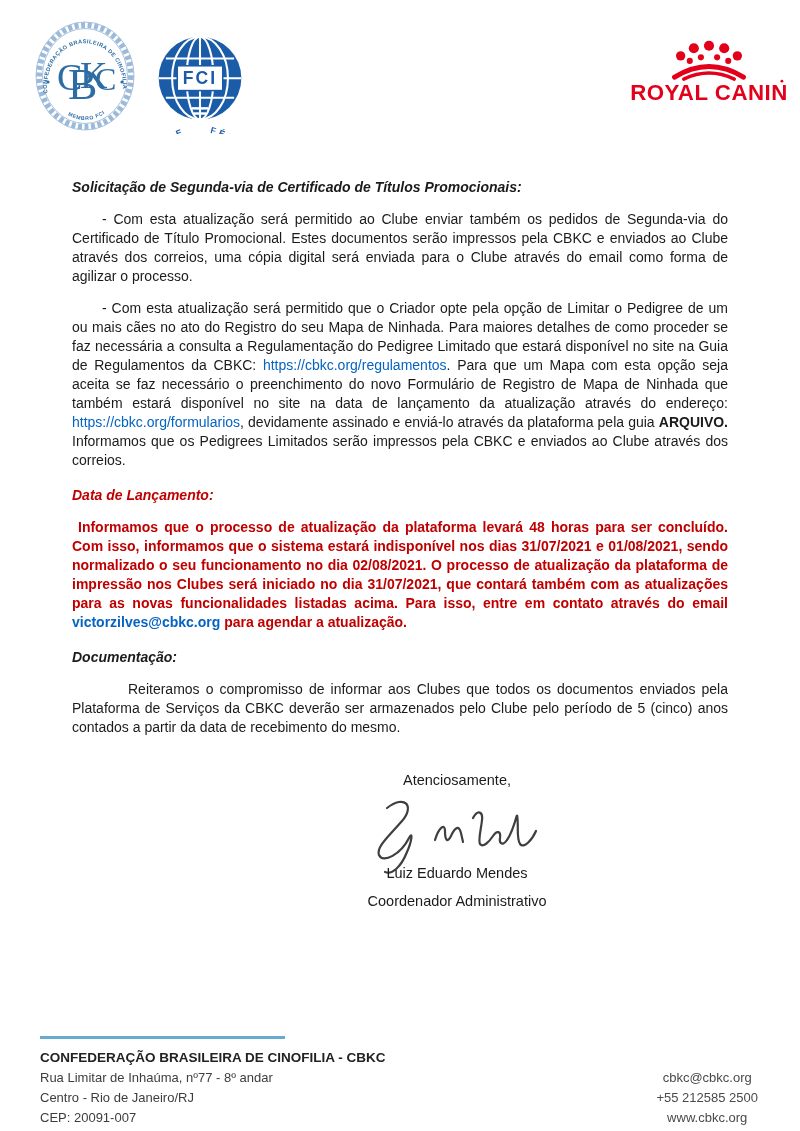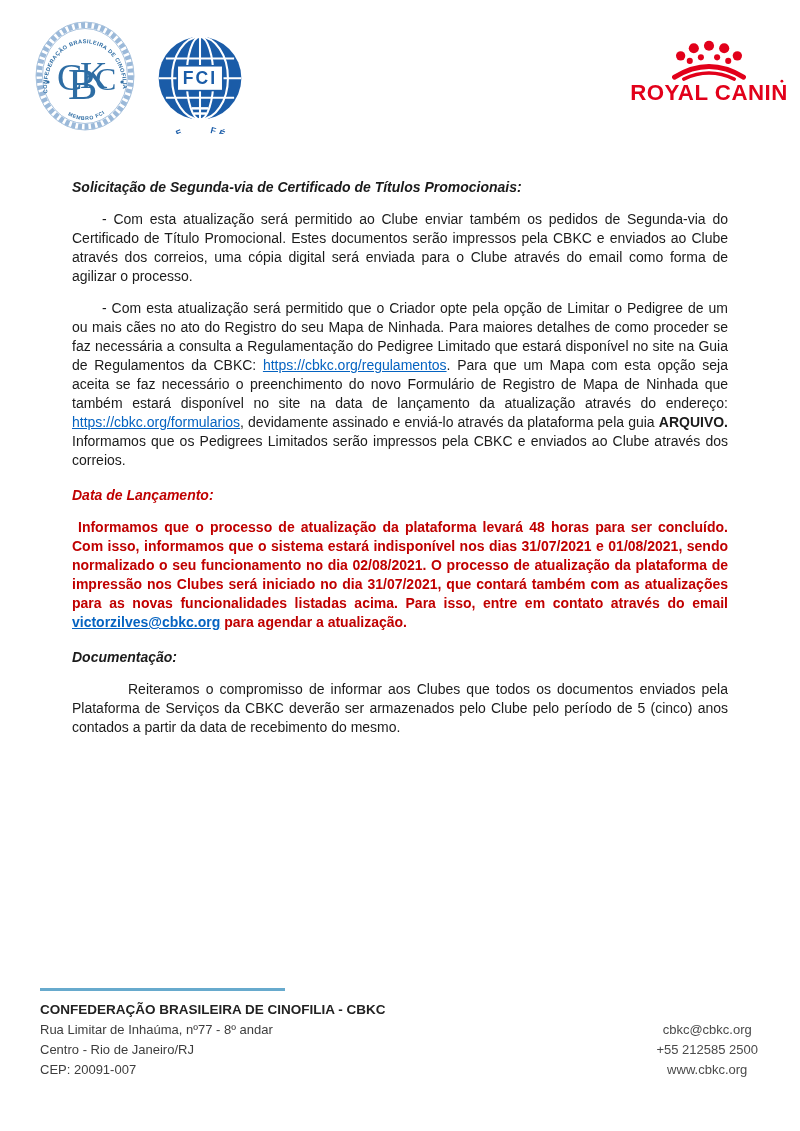--- a/index.html
+++ b/index.html
@@ -23,30 +23,30 @@
   .sec-heading {
     font-weight:bold; font-style:italic;
     margin:16px 0 13px 0;
   }
   .sec-heading.underlined { }
   .sec-heading.red { color:#c00000; }
   .para { text-align:justify; margin-bottom:13px; }
   .indent-dash { text-indent:30px; }
   .indent-tab  { text-indent:56px; }
   .red-para { color:#c00000; font-weight:bold; text-indent:6px; }
-  a.doc-link { color:#0563c1; text-decoration:underline; cursor:pointer; }
+  a.doc-link { color:#0563c1; cursor:pointer; }
   .bold-inline { font-weight:bold; }
   
   .sig-block { margin-top:34px; text-align:center; width:340px; margin-left:215px; }
   .sig-salutation { font-size:14.5px; }
   .sig-svg { display:block; margin:4px auto -16px auto; }
   .sig-name { font-size:14.5px; margin-top:0; }
   .sig-role { font-size:14.5px; margin-top:9px; }
   
-  .footer { position:absolute; left:0; top:988px; width:800px; padding:0 42px 0 40px; }
+  .footer { position:absolute; left:0; top:1036px; width:800px; padding:0 42px 0 40px; }
   .footer-rule { width:245px; height:3px; background:#67aacd; margin-bottom:9px; }
   .footer-cols { display:flex; justify-content:space-between; }
   .footer-left { color:#3d3d3d; font-size:13px; line-height:20px; }
   .footer-org { color:#222; font-size:13.5px; font-weight:bold; line-height:20px; }
   .footer-right { color:#4a4a4a; font-size:13px; line-height:20px; text-align:center; margin-top:20px; }
 </style>
 </head>
 <body>
 
 <div class="page">
@@ -122,20 +122,32 @@
     <p class="para indent-dash">- Com esta atualização será permitido ao Clube enviar também os pedidos de Segunda-via do Certificado de Título Promocional. Estes documentos serão impressos pela CBKC e enviados ao Clube através dos correios, uma cópia digital será enviada para o Clube através do email como forma de agilizar o processo.</p>
 
     <p class="para indent-dash"><span>- Com esta atualização será permitido que o Criador opte pela opção de Limitar o Pedigree de um ou mais cães no ato do Registro do seu Mapa de Ninhada. Para maiores detalhes de como proceder se faz necessária a consulta a Regulamentação do Pedigree Limitado que estará disponível no site na Guia de Regulamentos da CBKC: </span><a class="doc-link">https://cbkc.org/regulamentos</a><span>. Para que um Mapa com esta opção seja aceita se faz necessário o preenchimento do novo Formulário de Registro de Mapa de Ninhada que também estará disponível no site na data de lançamento da atualização através do endereço: </span><a class="doc-link">https://cbkc.org/formularios</a><span>, devidamente assinado e enviá-lo através da plataforma pela guia </span><span class="bold-inline">ARQUIVO.</span><span> Informamos que os Pedigrees Limitados serão impressos pela CBKC e enviados ao Clube através dos correios.</span></p>
 
     <div class="sec-heading red">Data de Lançamento:</div>
     <p class="para red-para"><span>Informamos que o processo de atualização da plataforma levará 48 horas para ser concluído. Com isso, informamos que o sistema estará indisponível nos dias 31/07/2021 e 01/08/2021, sendo normalizado o seu funcionamento no dia 02/08/2021. O processo de atualização da plataforma de impressão nos Clubes será iniciado no dia 31/07/2021, que contará também com as atualizações para as novas funcionalidades listadas acima. Para isso, entre em contato através do email </span><a class="doc-link">victorzilves@cbkc.org</a><span> para agendar a atualização.</span></p>
 
     <div class="sec-heading">Documentação:</div>
     <p class="para indent-tab">Reiteramos o compromisso de informar aos Clubes que todos os documentos enviados pela Plataforma de Serviços da CBKC deverão ser armazenados pelo Clube pelo período de 5 (cinco) anos contados a partir da data de recebimento do mesmo.</p>
 
+    <div class="sig-block">
+      <div class="sig-salutation">Atenciosamente,</div>
+      <svg class="sig-svg" width="200" height="86" viewBox="0 0 200 86">
+        <g fill="none" stroke="#3f3f3f" stroke-width="2.2" stroke-linecap="round">
+          <path d="M30,14 C48,0 58,12 45,27 C32,42 19,53 22,61 C26,70 44,60 52,44 C56,36 55,47 50,58 C44,73 35,81 28,78"></path>
+          <path d="M78,46 C82,33 88,29 88,37 C88,45 90,50 94,42 C98,33 102,31 104,39 L106,48"></path>
+          <path d="M116,24 C121,15 126,18 125,26 C124,36 121,46 123,50 C126,54 132,48 136,42 C140,36 144,37 143,44 C142,50 146,52 150,46 C155,39 158,28 160,21 C162,30 159,44 163,50 C167,55 175,46 179,37"></path>
+        </g>
+      </svg>
+      <div class="sig-name">Luiz Eduardo Mendes</div>
+      <div class="sig-role">Coordenador Administrativo</div>
+    </div>
   </div>
 
   <div class="footer">
     <div class="footer-rule"></div>
     <div class="footer-cols">
       <div class="footer-left">
         <div class="footer-org">CONFEDERAÇÃO BRASILEIRA DE CINOFILIA - CBKC</div>
         <div>Rua Limitar de Inhaúma, nº77 - 8º andar</div>
         <div>Centro - Rio de Janeiro/RJ</div>
         <div>CEP: 20091-007</div>

